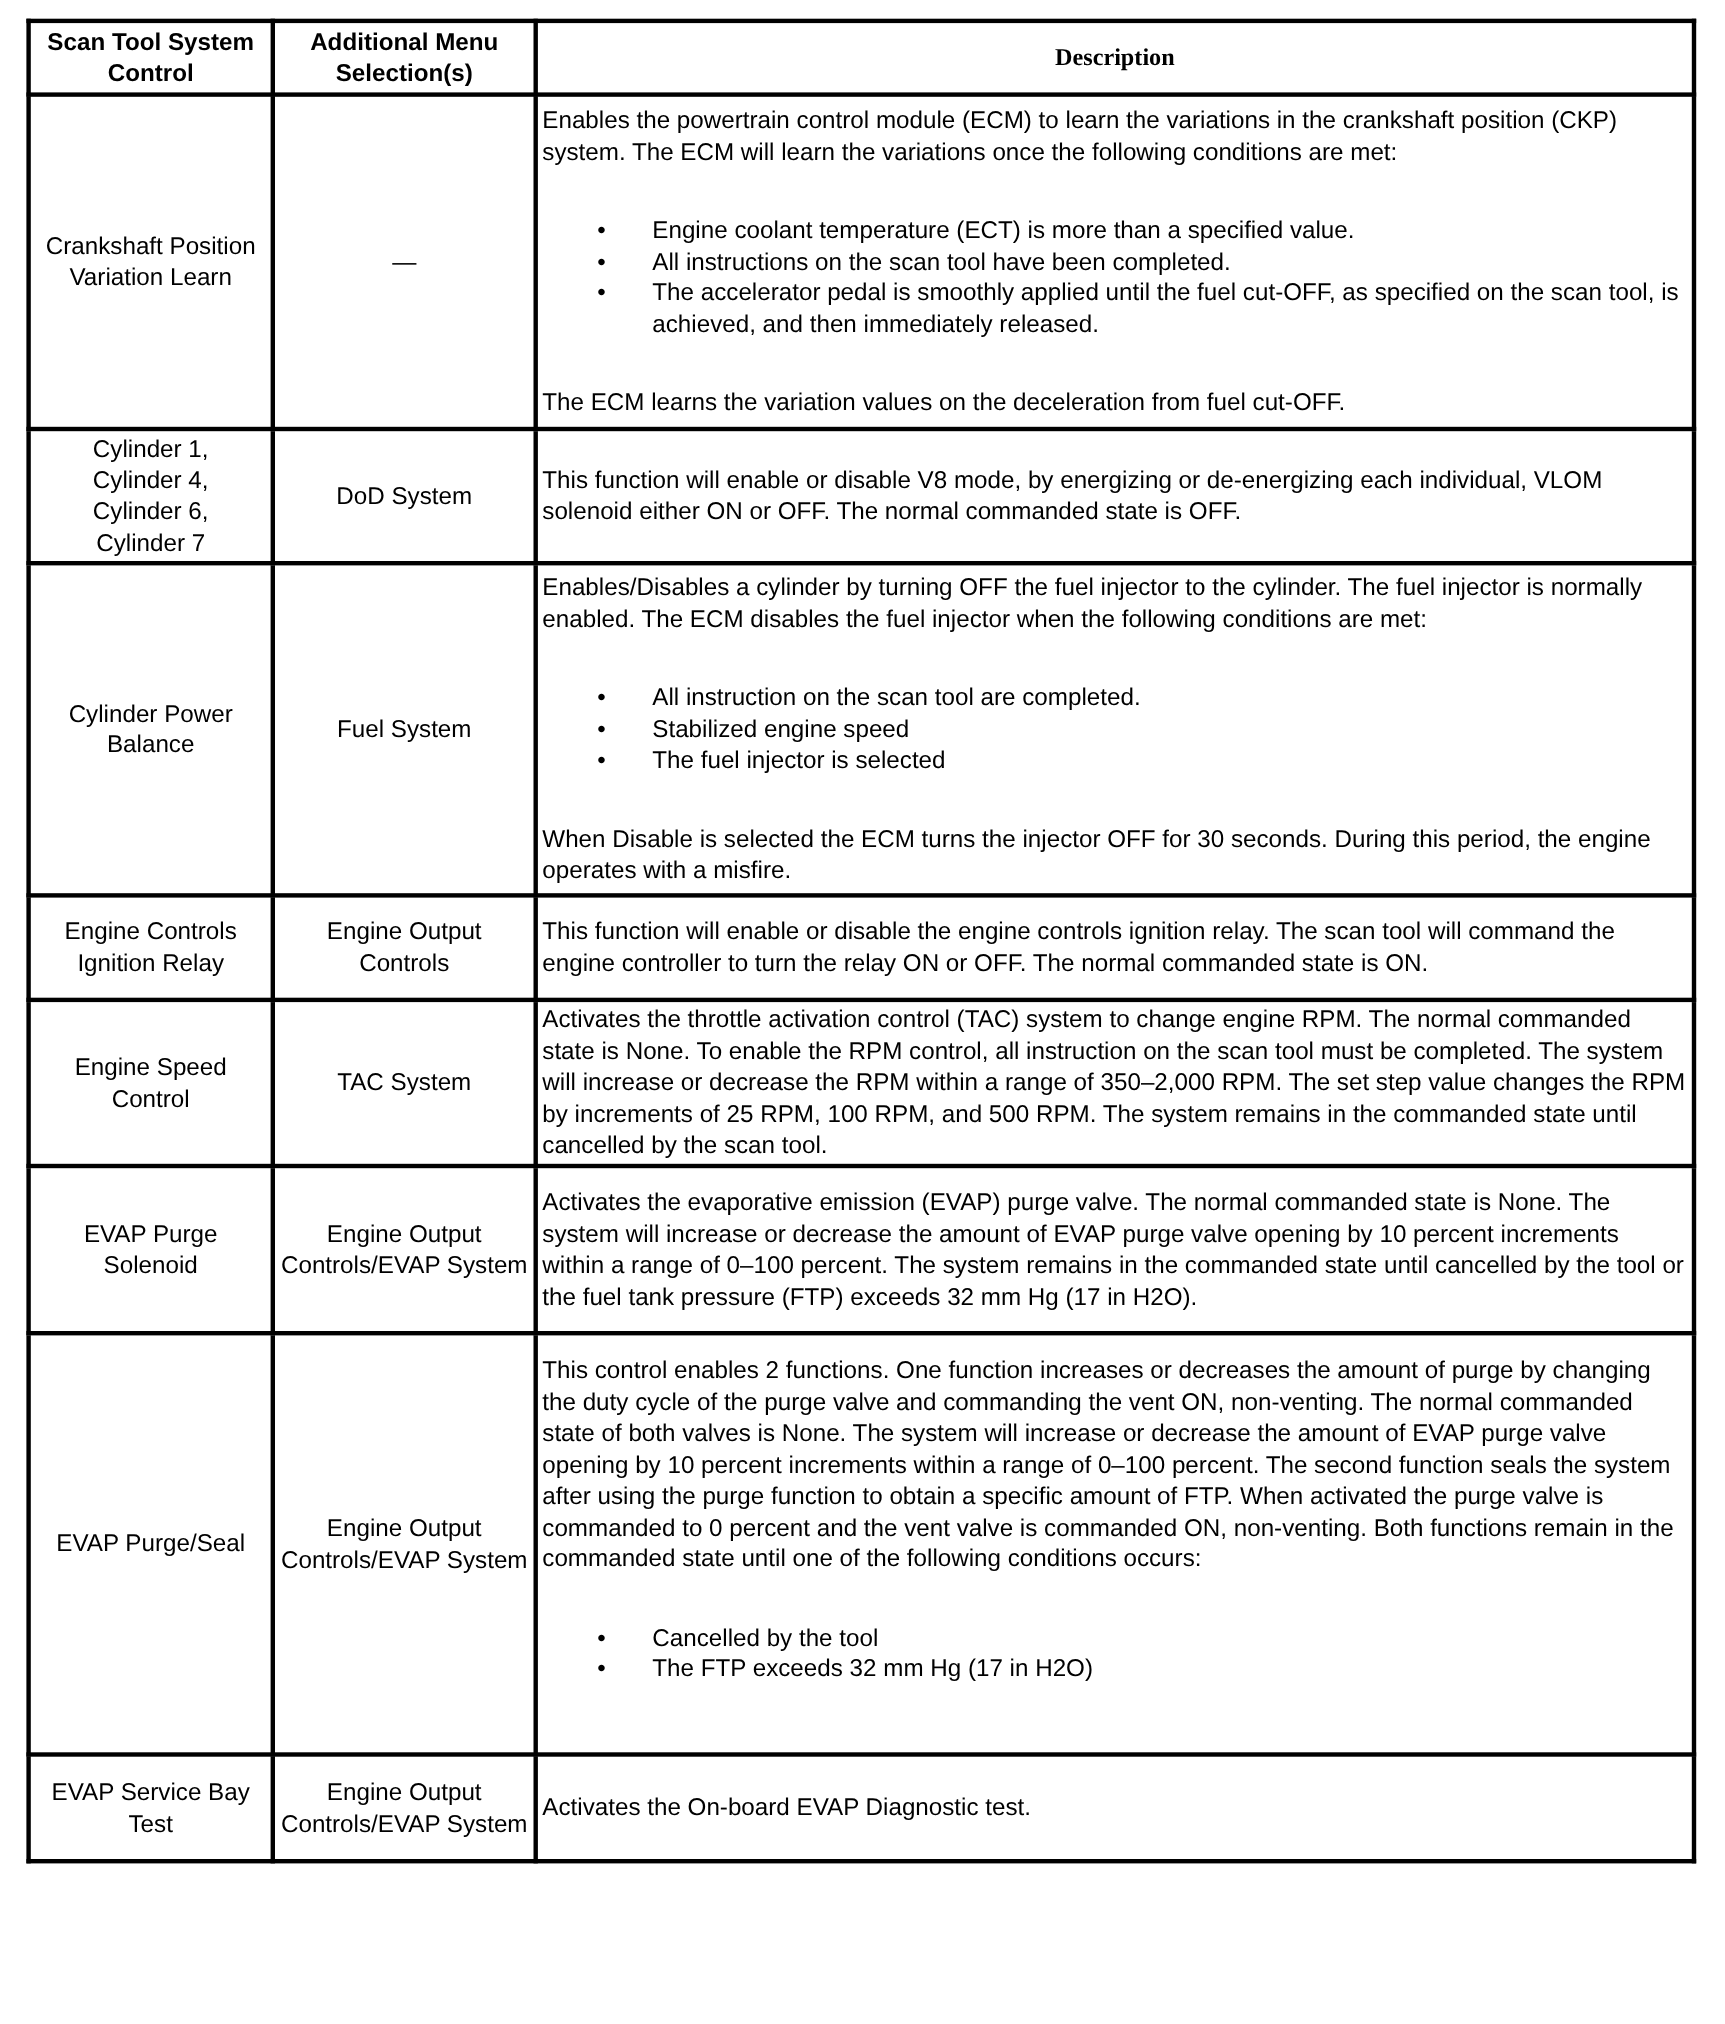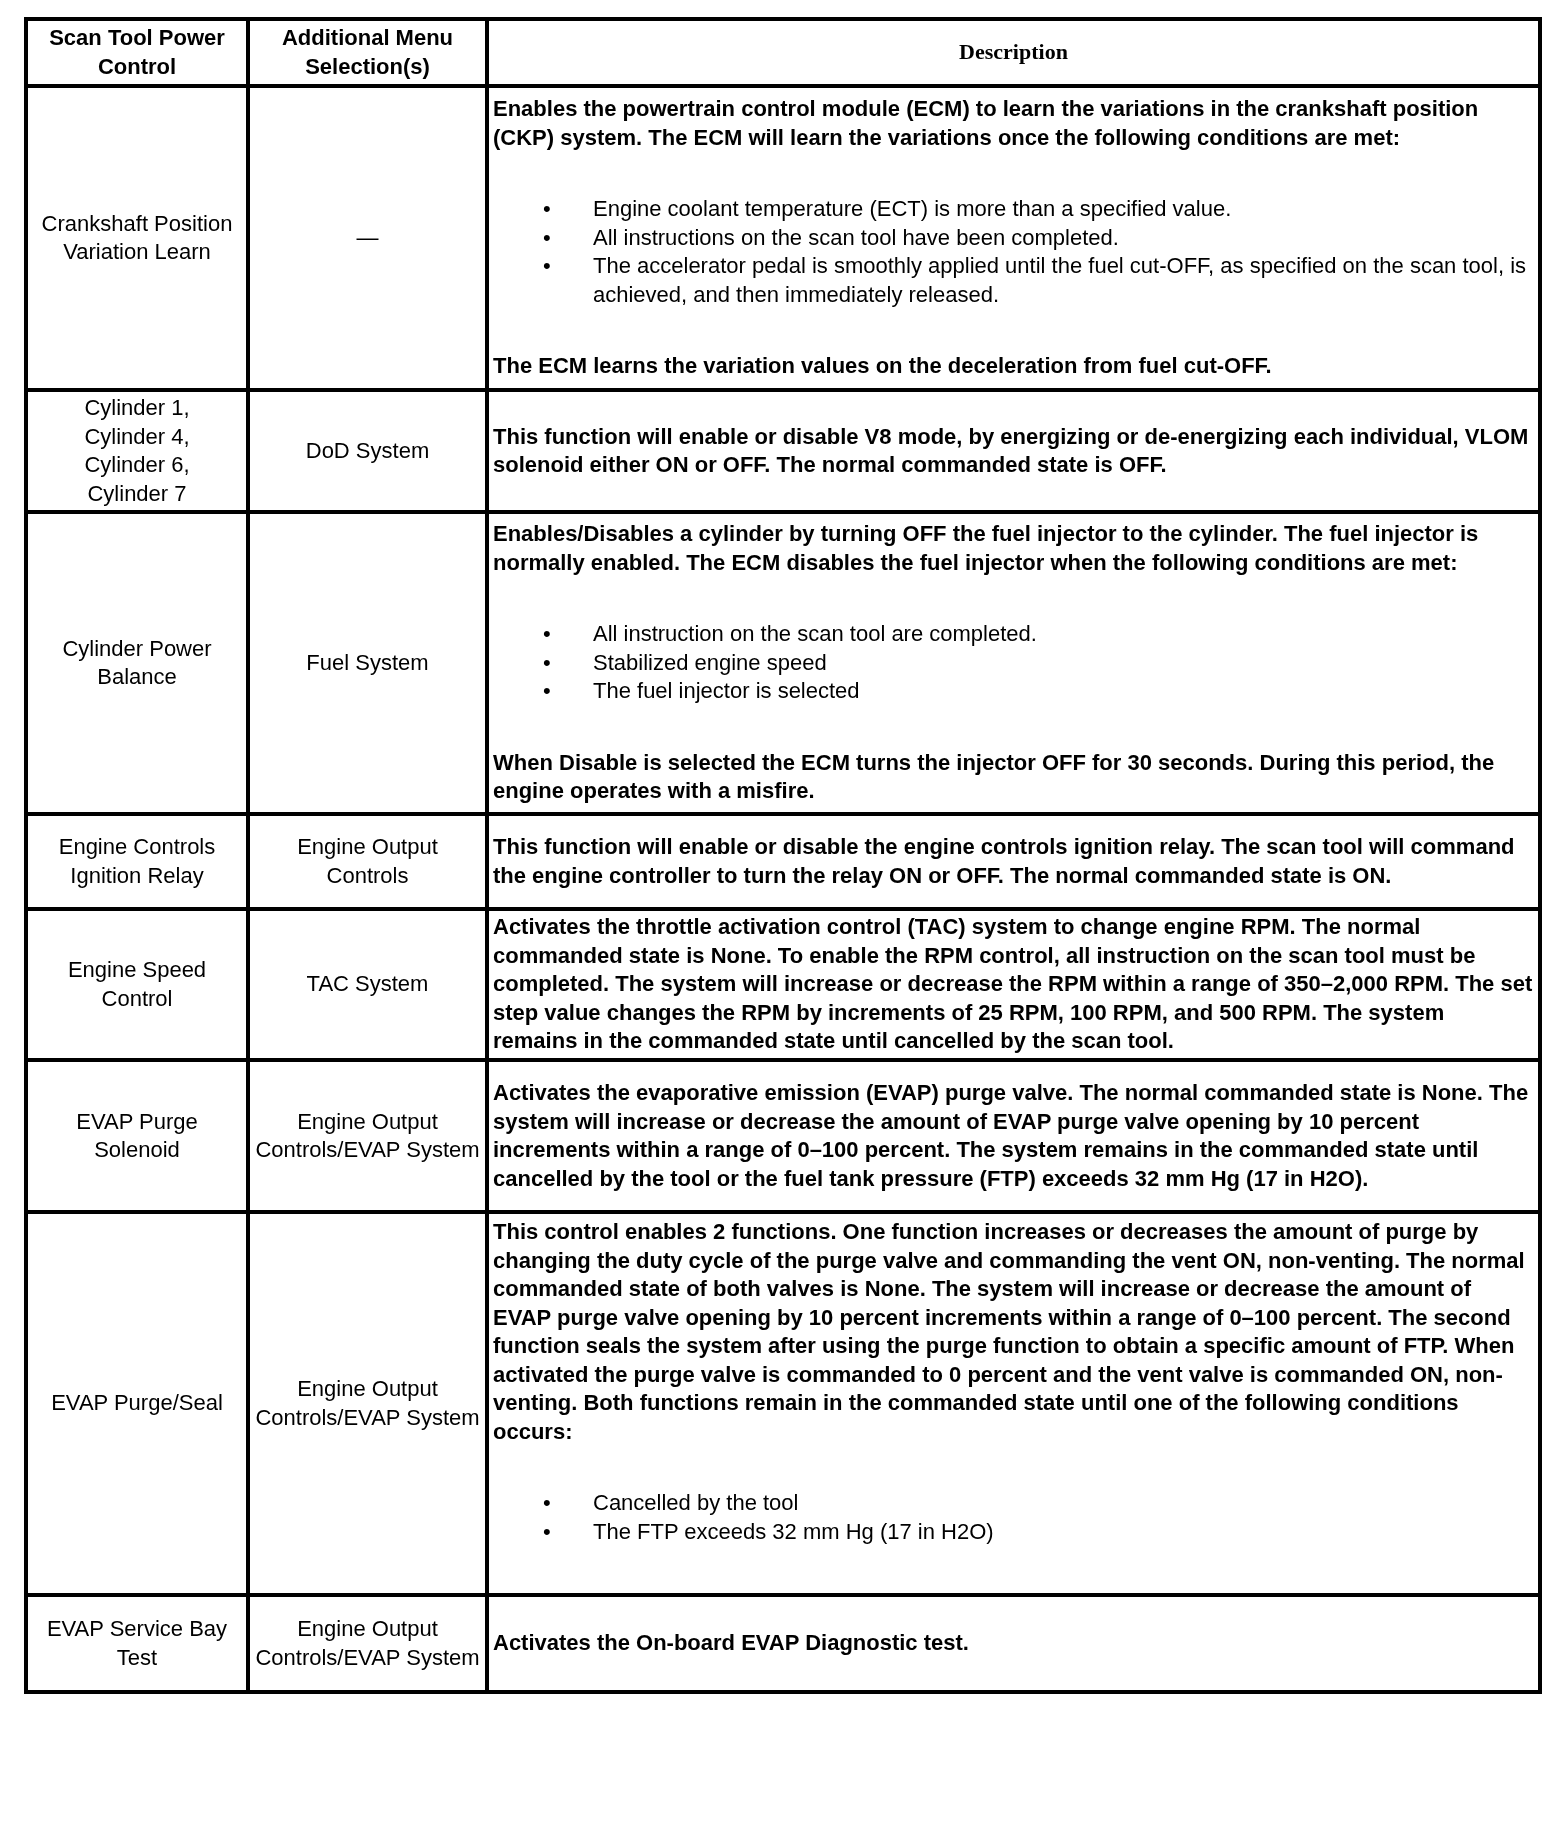--- a/index.html
+++ b/index.html
@@ -35,21 +35,21 @@
     text-align: center;
     height: 63px;
   }
   th.col-desc { vertical-align: bottom; padding-bottom: 4px; font-family: Liberation Serif, serif; }
   col.c1 { width: 222px; }
   col.c2 { width: 239px; }
   col.c3 { width: 1053px; }
   td.name { text-align: center; }
   td.menu { text-align: center; }
   td.desc { text-align: left; }
-  td.desc p { margin: 0; font-weight: bold; }
+  td.desc p { margin: 0; }
   td.desc ul {
     margin: 0;
     padding: 0;
     list-style: none;
   }
   td.desc ul li {
     position: relative;
     padding-left: 100px;
   }
   td.desc ul li .bullet {
@@ -72,21 +72,21 @@
 <body>
 
 <table class="spec">
   <colgroup>
     <col class="c1">
       <col class="c2">
       <col class="c3">
   </colgroup>
   <thead>
     <tr>
-      <th>Scan Tool Power Control</th>
+      <th>Scan Tool System Control</th>
       <th>Additional Menu Selection(s)</th>
       <th class="col-desc">Description</th>
     </tr>
   </thead>
   <tbody>
 
     <tr class="r1">
       <td class="name">Crankshaft Position Variation Learn</td>
       <td class="menu">—</td>
       <td class="desc">

